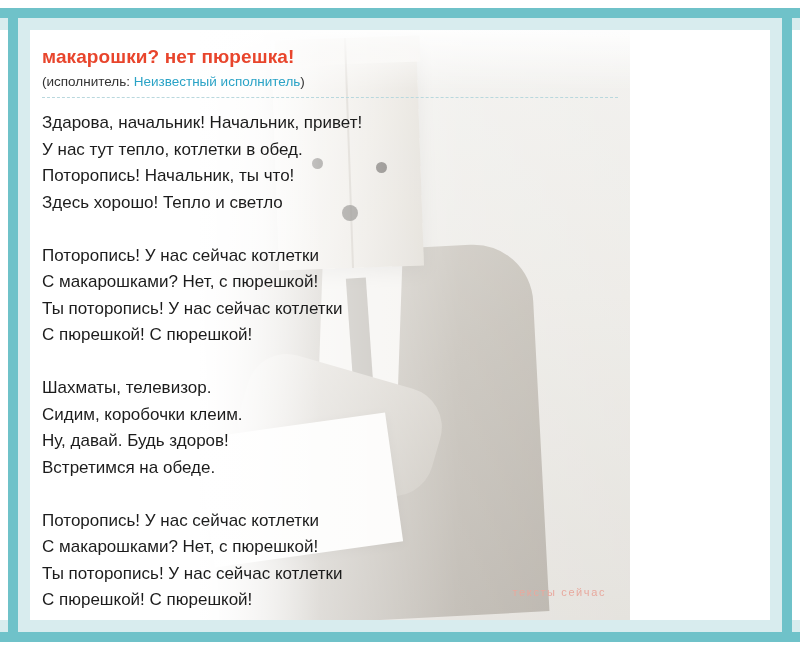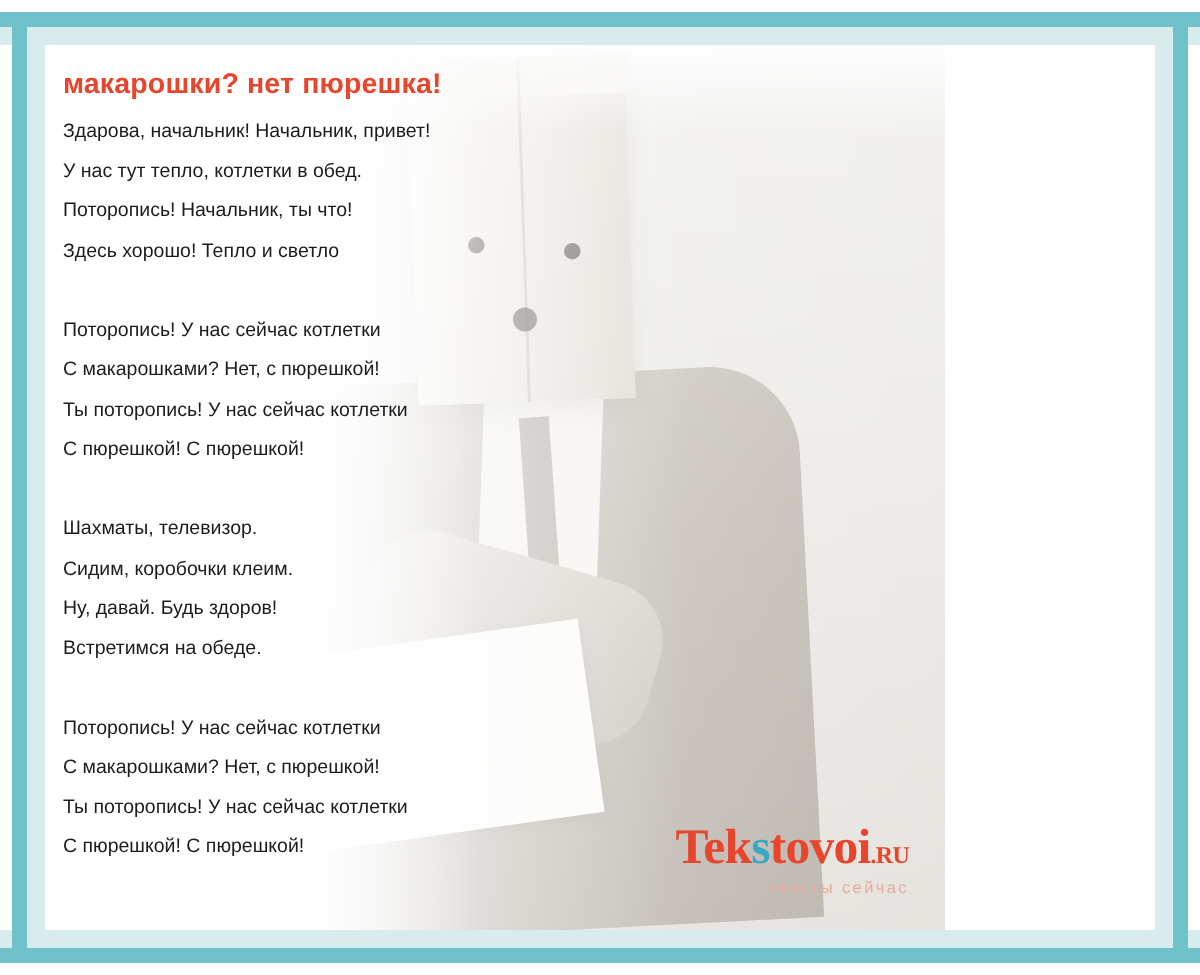--- a/index.html
+++ b/index.html
@@ -241,21 +241,21 @@
     padding-bottom: 8px;
     border-bottom: 1px dashed #b9d8de;
     margin-bottom: 12px;
   }
   .artist-link {
     color: #2aa3c6;
     text-decoration: none;
   }
 
   .lyrics {
-    font-size: 13px;
+    font-size: 17px;
     color: #1c1c1c;
     line-height: 26.5px;
     white-space: pre-wrap;
   }
 
   
   .logo {
     position: absolute;
     right: 24px;
     bottom: 22px;
@@ -315,20 +315,24 @@
       <div class="eye eye-r"></div>
       <div class="mouth"></div>
       <div class="photo-shadow-left"></div>
       <div class="photo-fade-top"></div>
       <div class="photo-veil"></div>
     </div>
 
     <div class="content">
       <h1 class="song-title">макарошки? нет пюрешка!</h1>
 
+      <div class="artist-line">
+        <span>(исполнитель:</span>
+        <a class="artist-link" href="#">Неизвестный исполнитель</a><span>)</span>
+      </div>
 
       <div class="lyrics">Здарова, начальник! Начальник, привет!
 У нас тут тепло, котлетки в обед.
 Поторопись! Начальник, ты что!
 Здесь хорошо! Тепло и светло
 
 Поторопись! У нас сейчас котлетки
 С макарошками? Нет, с пюрешкой!
 Ты поторопись! У нас сейчас котлетки
 С пюрешкой! С пюрешкой!
@@ -338,18 +342,17 @@
 Ну, давай. Будь здоров!
 Встретимся на обеде.
 
 Поторопись! У нас сейчас котлетки
 С макарошками? Нет, с пюрешкой!
 Ты поторопись! У нас сейчас котлетки
 С пюрешкой! С пюрешкой!</div>
     </div>
 
     <div class="logo">
-      <div class="logo-main"><span>Tek</span><span class="teal">s</span><span>tovoi</span><span class="ru">.RU</span></div>
       <div class="logo-sub">тексты сейчас</div>
     </div>
 
   </div>
 </div>
 
 </body></html>

